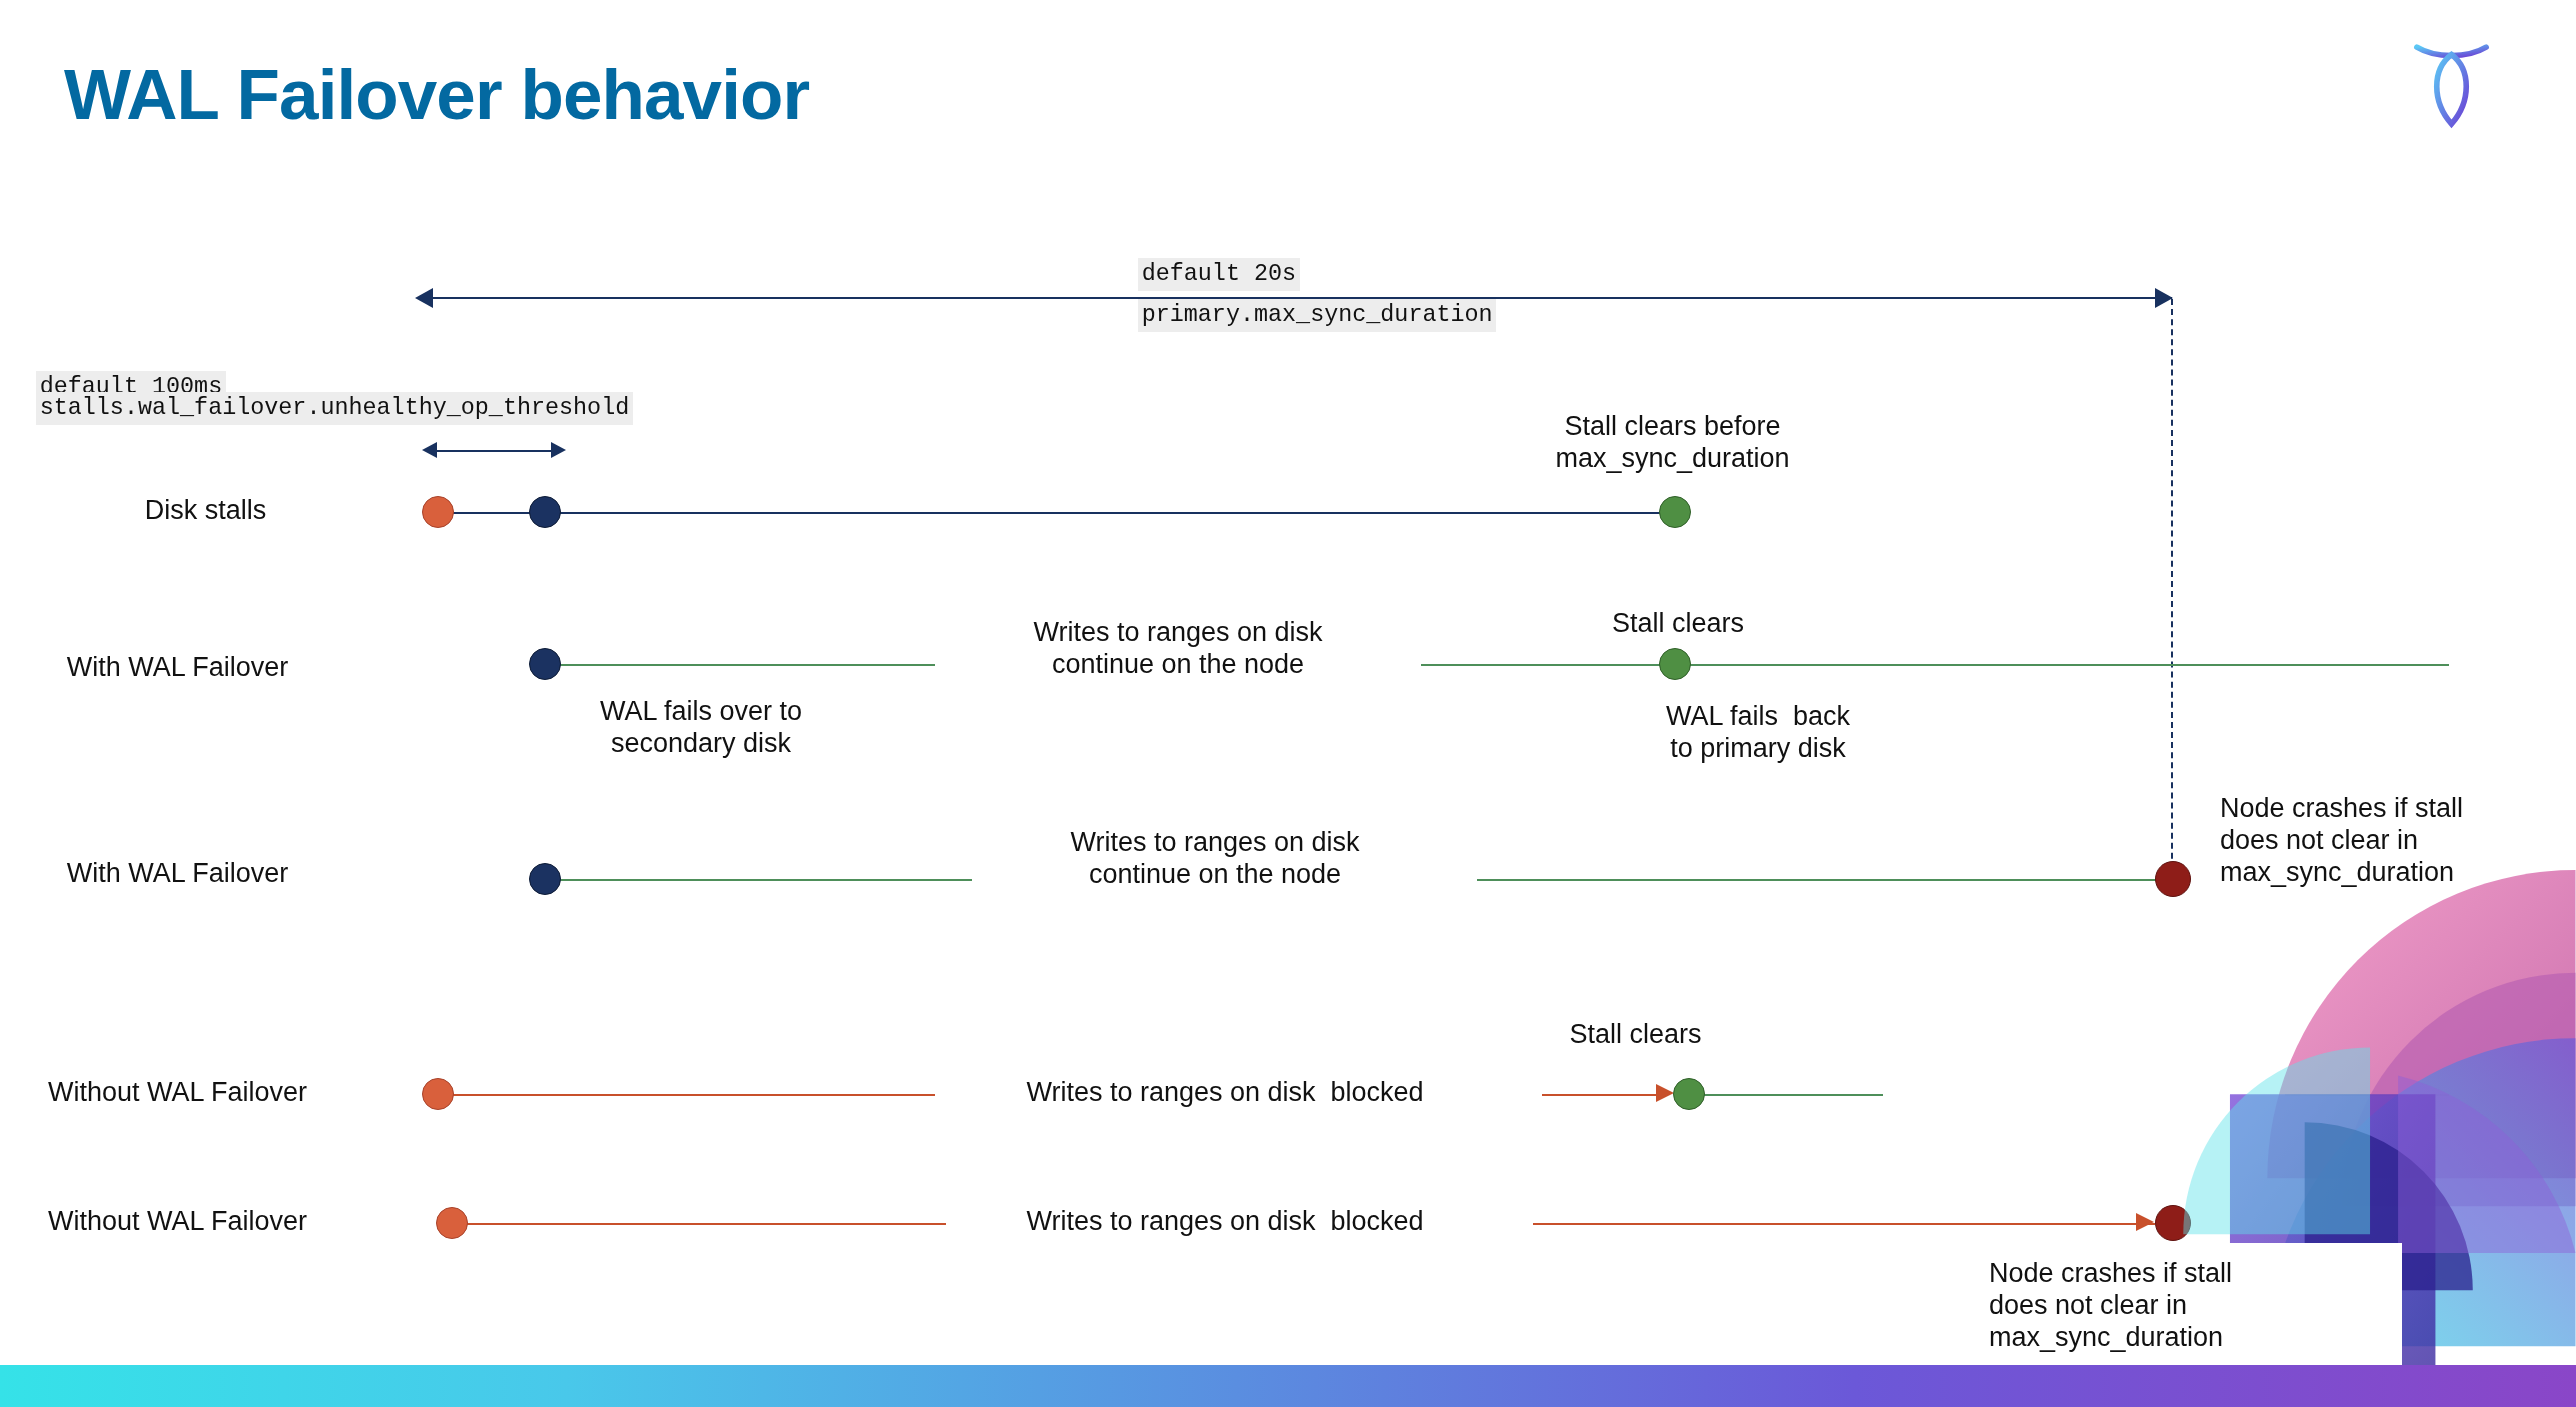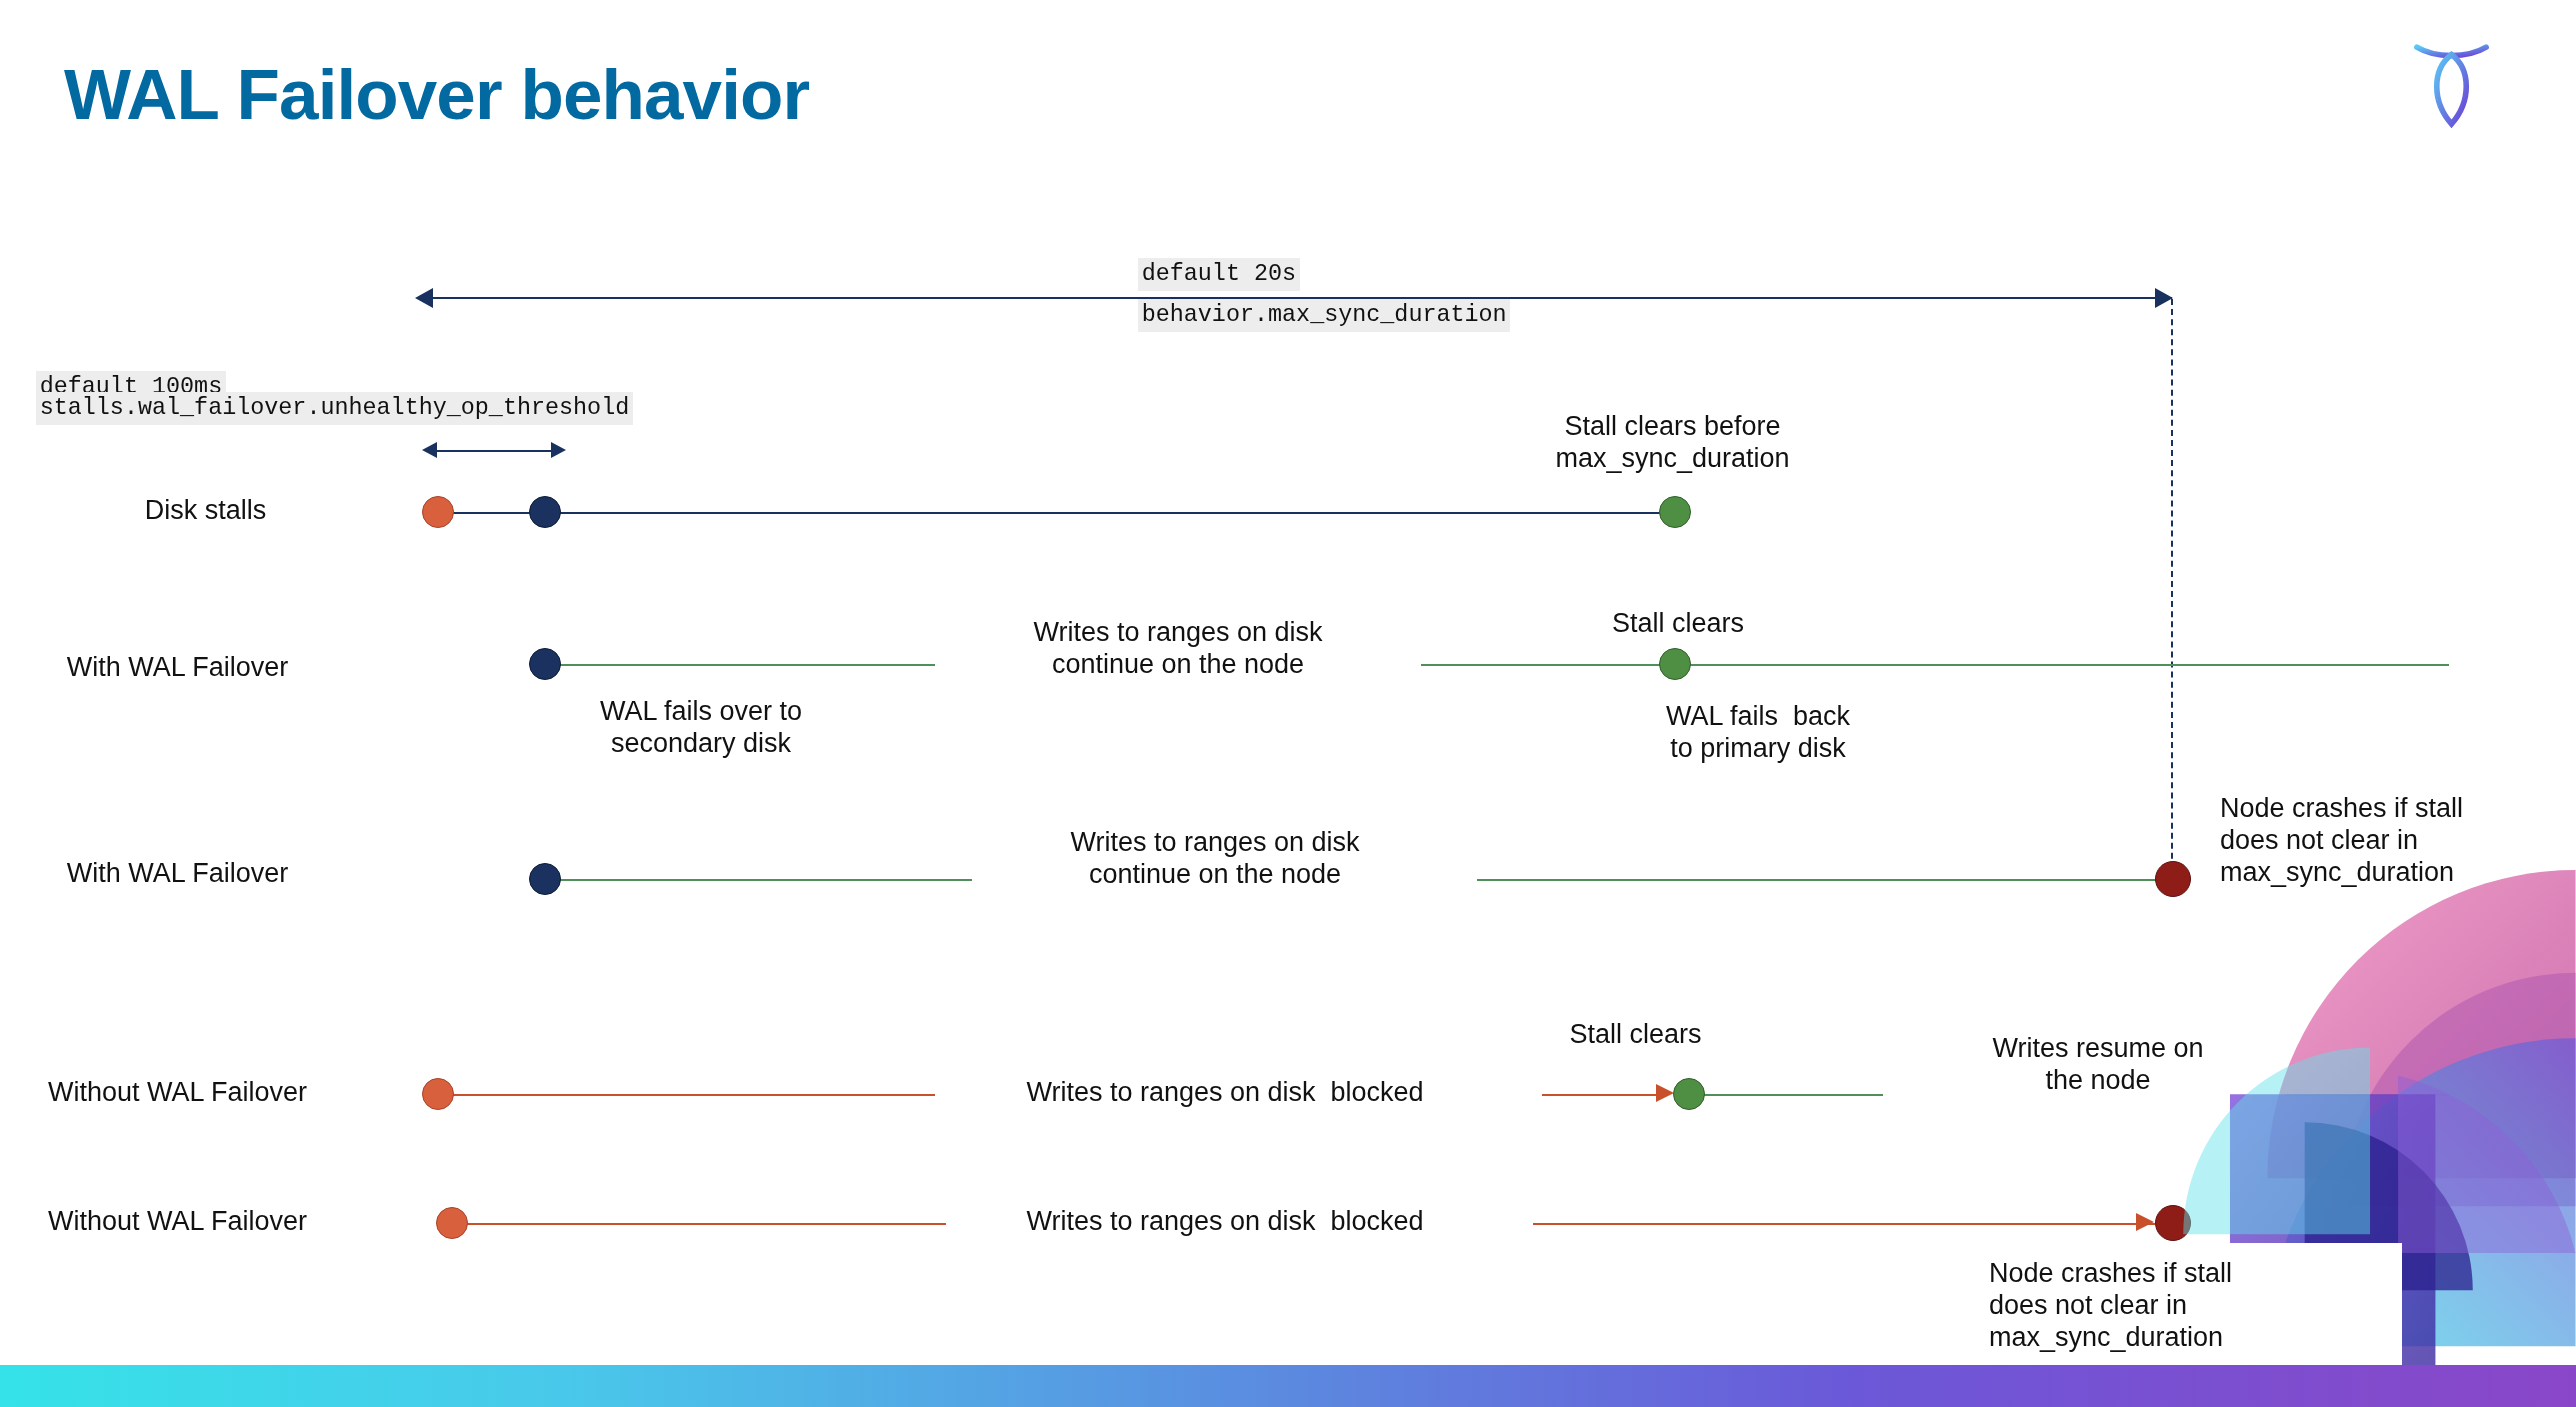--- a/index.html
+++ b/index.html
@@ -165,21 +165,21 @@
       <path d="M55,22 C34,38 34,72 55,96 C76,72 76,38 55,22 Z" stroke="url(#lg1)" stroke-width="6" fill="none"></path>
       <path d="M55,30 L55,96" stroke="url(#lg1)" stroke-width="5" fill="none"></path>
     </svg>
   </div>
 
   <div class="line navy" style="left:432px; top:297px; width:1740px;"></div>
   <div class="arrow-head left" style="left:415px; top:288px;"></div>
   <div class="arrow-head right" style="left:2155px; top:288px;"></div>
 
   <div class="mono" style="left:1138px; top:258px;">default 20s</div>
-  <div class="mono" style="left:1138px; top:299px;">behavior.max_sync_duration</div>
+  <div class="mono" style="left:1138px; top:299px;">primary.max_sync_duration</div>
 
   <div class="vdash" style="left:2171px; top:299px; height:580px;"></div>
 
   <div class="mono" style="left:36px; top:351px;margin-top:20px;">default 100ms</div>
   <div class="mono" style="left:36px; top:392px;">stalls.wal_failover.unhealthy_op_threshold</div>
 
   <div class="line navy" style="left:437px; top:450px; width:120px; border-top-width:2.8px;"></div>
   <div class="arrow-head left small" style="left:422px; top:442px;"></div>
   <div class="arrow-head right small" style="left:551px; top:442px;"></div>
 
@@ -222,22 +222,20 @@
   <div class="line red" style="left:449px; top:1094px; width:486px;"></div>
   <div class="line red" style="left:1542px; top:1094px; width:122px;"></div>
   <div class="arrow-head right red" style="left:1656px; top:1084px;"></div>
   <div class="line green" style="left:1696px; top:1094px; width:187px;"></div>
   <div class="line green" style="left:2285px; top:1094px; width:164px;"></div>
   <div class="dot orange" style="left:422px; top:1078px; width:32px; height:32px;"></div>
   <div class="dot green" style="left:1673px; top:1078px; width:32px; height:32px;"></div>
 
   <div class="label center" style="left:935px; top:1077px; width:580px;">Writes to ranges on disk  blocked</div>
   <div class="label center" style="left:1472px; top:1019px; width:327px;">Stall clears</div>
-  <div class="label center" style="left:1925px; top:1033px; width:346px;">Writes resume on
-the node</div>
 
   <div class="label right" style="left:0px; top:1206px; width:355px;">Without WAL Failover</div>
   <div class="line red" style="left:460px; top:1223px; width:486px;"></div>
   <div class="line red" style="left:1533px; top:1223px; width:622px;"></div>
   <div class="arrow-head right red" style="left:2136px; top:1213px;"></div>
   <div class="dot orange" style="left:436px; top:1207px; width:32px; height:32px;"></div>
   <div class="dot darkred" style="left:2155px; top:1205px; width:36px; height:36px;"></div>
 
   <div class="label center" style="left:935px; top:1206px; width:580px;">Writes to ranges on disk  blocked</div>
 

